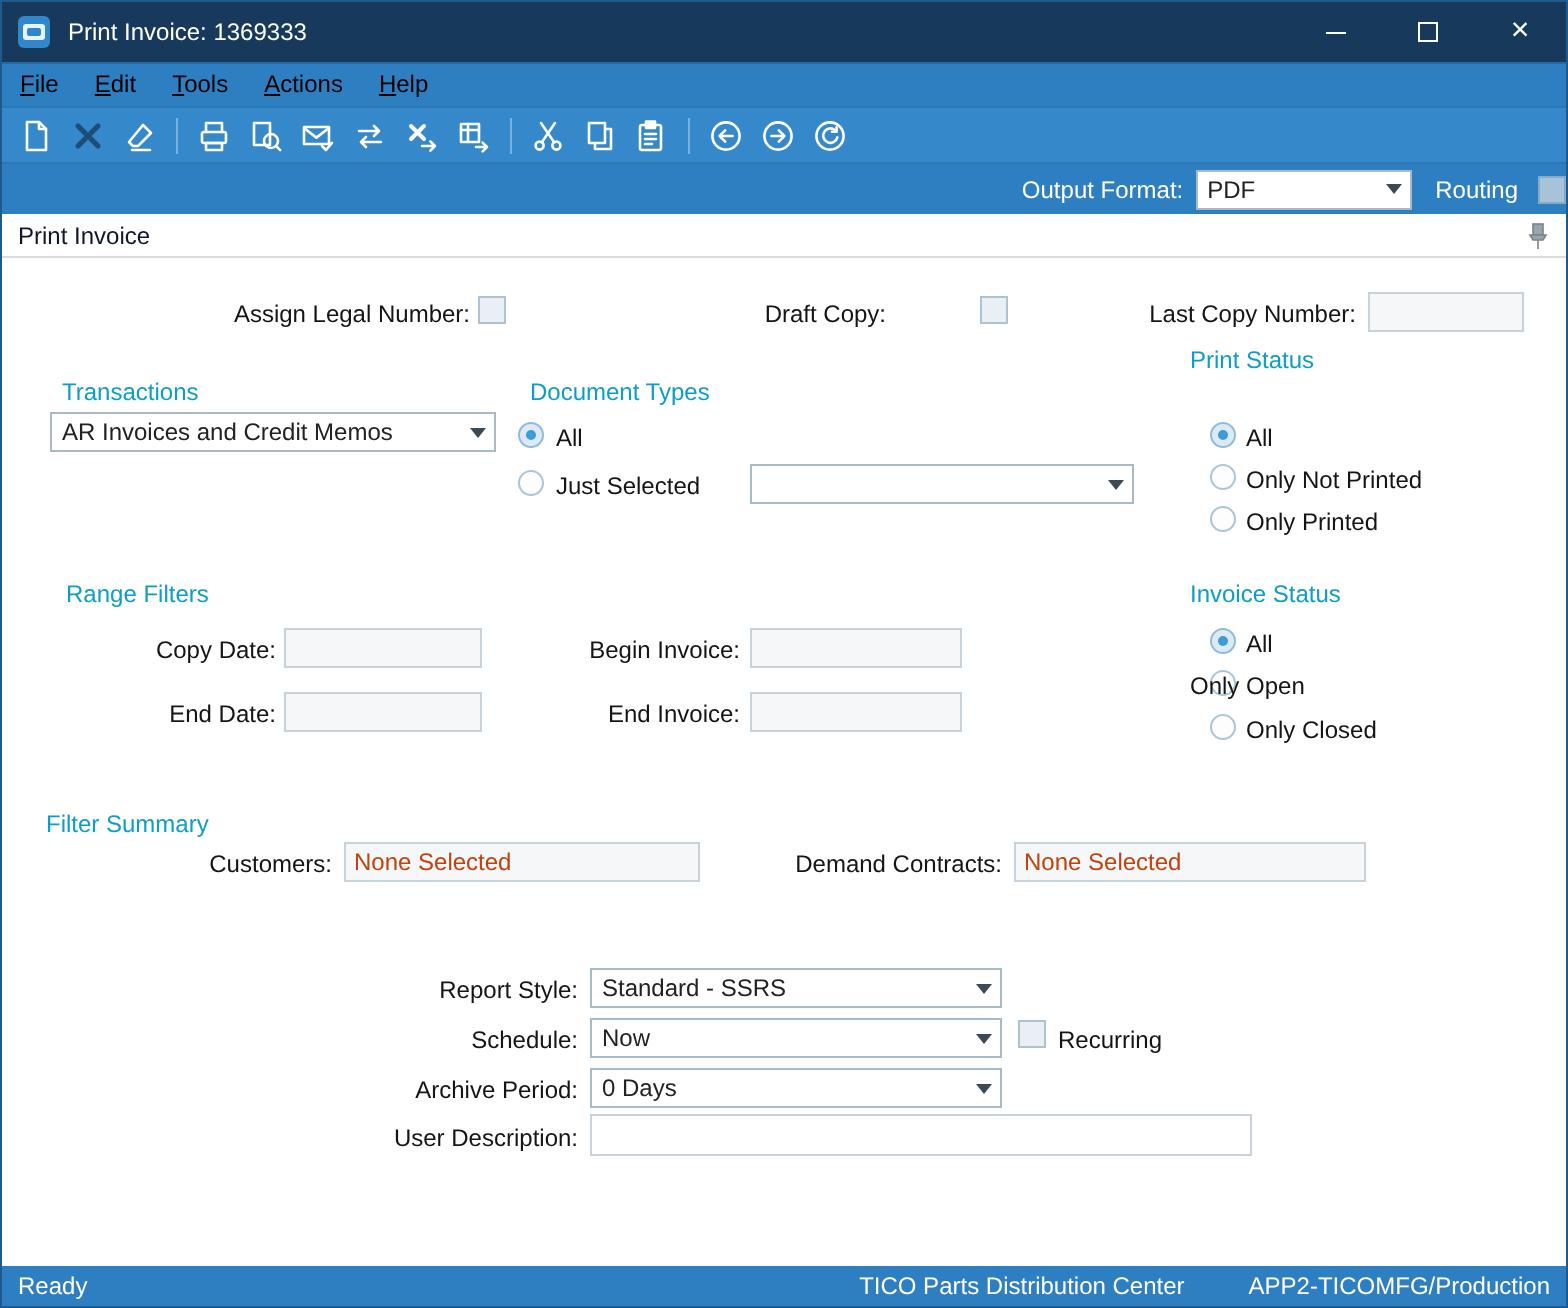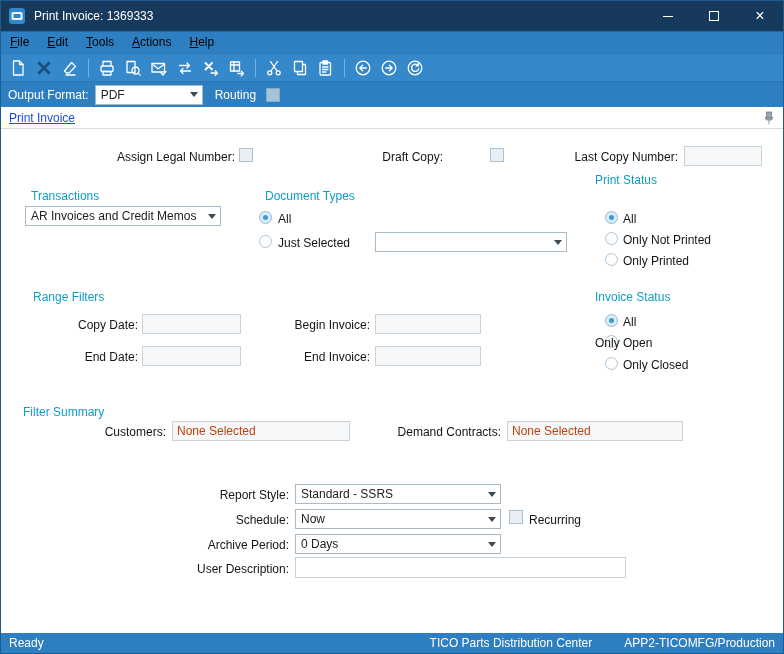--- a/index.html
+++ b/index.html
@@ -26,34 +26,34 @@
 
   
   .toolbar { position:absolute; left:0; top:52px; width:100%; height:28px; background:#3588ca;
              display:flex; align-items:center; padding-left:4px; border-top:1px solid #2a77b3; }
   .tbtn { width:26px; height:24px; display:flex; align-items:center; justify-content:center; }
   .tbtn svg { stroke:#fff; fill:none; stroke-width:1.3; stroke-linecap:round; stroke-linejoin:round; }
   .tsep { width:1px; height:18px; background:#79b2de; margin:0 5px; }
 
   
   .outputbar { position:absolute; left:0; top:80px; width:100%; height:26px; background:#2e7fc2;
-               display:flex; align-items:center; color:#fff; border-top:1px solid #2a77b3; }
+               display:flex; align-items:center; color:#fff; border-top:1px solid #2a77b3;justify-content:flex-end; }
   .outlabel { font-size:12px; margin-left:7px; }
   .dd { border:1px solid #a9bac7; background:#fff; display:flex; align-items:center; }
   .dd .val { flex:1; font-size:12px; color:#222; padding-left:5px; white-space:nowrap; overflow:hidden; }
   .dd .arr { width:16px; height:100%; display:flex; align-items:center; justify-content:center; }
   .dd .arr::after { content:""; border-left:4px solid transparent; border-right:4px solid transparent;
                     border-top:5px solid #3c4a56; }
   .outdd { margin-left:6px; width:108px; height:20px; }
   .cbflow { width:14px; height:14px; border:1px solid #86abc6; background:#a6c3d8; display:inline-block; margin-left:10px; }
 
   
   .panelheader { position:absolute; left:0; top:106px; width:100%; height:22px; background:#fff;
                  border-bottom:1px solid #dadde0; display:flex; align-items:center; }
-  .paneltitle { font-size:12px; color:#1d4ed8; margin-left:8px;text-decoration:underline; }
+  .paneltitle { font-size:12px; color:#0f172a; margin-left:8px; }
   .pin { margin-left:auto; margin-right:7px; display:flex; }
 
   
   .lbl { position:absolute; font-size:12px; color:#151515; white-space:nowrap; line-height:14px; }
   .r { text-align:right; }
   .sec { position:absolute; font-size:12px; color:#0c9ec6; white-space:nowrap; }
   .tb { position:absolute; height:20px; border:1px solid #c8d2da; background:#f5f7f8;
         font-family:"Liberation Sans", sans-serif; font-size:12px; color:#c2410c; padding:0 4px; outline:none; }
   .tb.white { background:#fff; }
   .ddabs { position:absolute; height:20px; }
@@ -231,21 +231,21 @@
   </div>
 
   <span class="lbl r" style="left:102px; top:149px; width:132px;">Assign Legal Number:</span>
   <span class="cbabs" style="left:238px; top:147px;"></span>
   <span class="lbl r" style="left:376px; top:149px; width:66px;">Draft Copy:</span>
   <span class="cbabs" style="left:489px; top:147px;"></span>
   <span class="lbl r" style="left:565px; top:149px; width:112px;">Last Copy Number:</span>
   <input class="tb" style="left: 683px; top: 145px; width: 78px;" value="">
 
   <span class="sec" style="left:30px; top:188px;">Transactions</span>
-  <div class="dd ddabs" style="left:24px; top:205px; width:196px;">
+  <div class="dd ddabs" style="left:24px; top:205px; width:223px;">
     <span class="val">AR Invoices and Credit Memos</span>
     <span class="arr"></span>
   </div>
 
   <span class="sec" style="left:264px; top:188px;">Document Types</span>
   <span class="radio sel" style="left:258px; top:210px;"></span>
   <span class="lbl" style="left:277px; top:211px;">All</span>
   <span class="radio" style="left:258px; top:234px;"></span>
   <span class="lbl" style="left:277px; top:235px;">Just Selected</span>
   <div class="dd ddabs" style="left:374px; top:231px; width:192px;">

